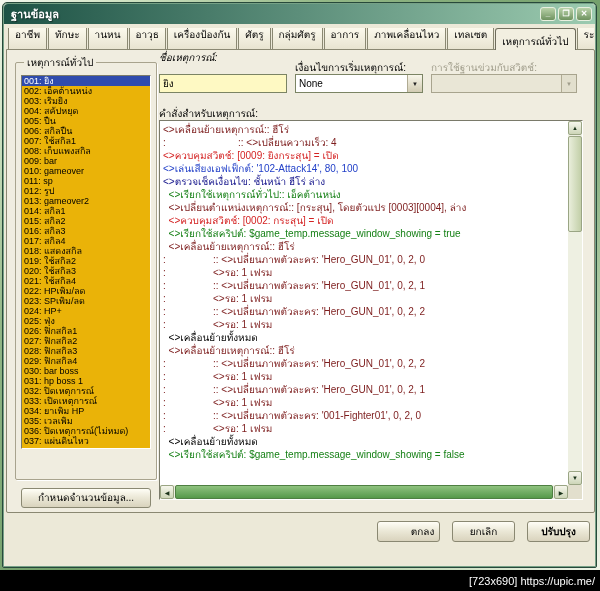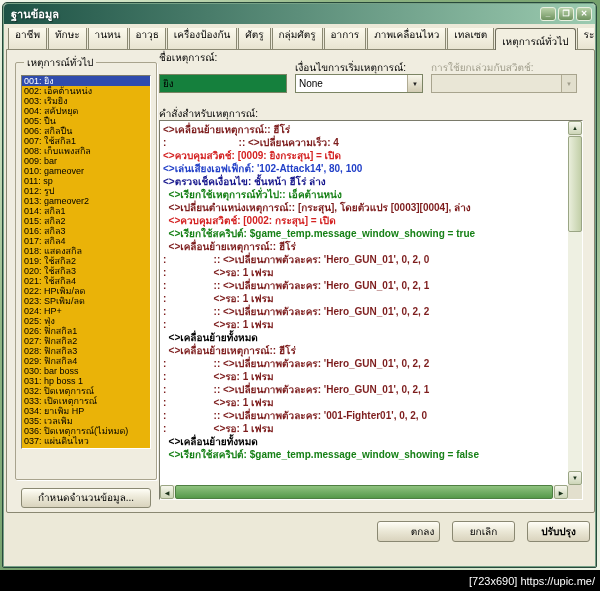--- a/index.html
+++ b/index.html
@@ -46,33 +46,33 @@
   .list-item.selected { background:var(--sel,#2f4bad); color:#fff; }
 
   .pushbtn { background:linear-gradient(#fffef6,#ece9d8 45%,#d9d3bd);
     border:1px solid #8a8872; border-radius:3px; font-size:10px;
     text-align:center; color:#000; font-family:inherit; }
   .maxbtn { position:absolute; left:14px; top:438px; width:130px; height:20px; line-height:18px; }
 
   .fld-label { position:absolute; font-size:10px; color:#000; white-space:nowrap; }
   .fld-label.disabled { color:#a09d8b; }
   .textfield { position:absolute; height:19px; font-size:10px; padding:2px 3px;
-    border:1px solid #7b8464; background:#15803d; font-family:inherit; color:#000; }
+    border:1px solid #7b8464; background:#fef9c3; font-family:inherit; color:#000; }
   .combo { position:absolute; height:19px; border:1px solid #7b8464; background:#fff; display:flex; }
   .combo .val { flex:1; font-size:10px; padding:3px 3px 0; overflow:hidden; color:#000; }
   .combo .cbtn { width:15px; background:linear-gradient(#f8f6ea,#d2ccb3);
     border-left:1px solid #b0ab93; display:flex; align-items:center; justify-content:center;
     font-size:6px; color:#222; }
   .combo.disabled { background:#e9e6d6; border-color:#a8a48e; }
   .combo.disabled .cbtn { color:#a09d8b; background:#e2dfcd; }
 
   .cmdbox { position:absolute; left:152px; top:70px; width:424px; height:380px;
     background:#fff; border:1px solid; border-color:#7a7a6a #fff #fff #7a7a6a; }
   .cmdlines { position:absolute; left:1px; top:1px; right:15px; bottom:15px;
-    overflow:hidden; padding:1px 0 0 2px;font-weight:bold; }
+    overflow:hidden; padding:1px 0 0 2px; }
   .cmd-line { font-size:10px; line-height:13px; white-space:pre; }
 
   .vscroll { position:absolute; top:0; right:0; width:14px; bottom:14px; background:#eef0e2; }
   .hscroll { position:absolute; left:0; bottom:0; right:14px; height:14px; background:#eef0e2; }
   .sbtn { position:absolute; width:14px; height:14px;
     background:linear-gradient(#f6f6ec,#cdd6b8); border:1px solid #9aa584; border-radius:2px;
     display:flex; align-items:center; justify-content:center; font-size:6px; color:#1a331a; }
   .sbtn.up { top:0; left:0; } .sbtn.down { bottom:0; left:0; }
   .sbtn.left { left:0; top:0; } .sbtn.right { right:0; top:0; }
   .vthumb { position:absolute; left:0; top:15px; width:14px; height:96px;
@@ -163,32 +163,32 @@
             <div class="list-item">032: ปิดเหตุการณ์</div>
             <div class="list-item">033: เปิดเหตุการณ์</div>
             <div class="list-item">034: ยาเพิ่ม HP</div>
             <div class="list-item">035: เวลเพิ่ม</div>
             <div class="list-item">036: ปิดเหตุการณ์(ไม่หมด)</div>
             <div class="list-item">037: แผ่นดินไหว</div>
           </div>
       </div>
       <button class="pushbtn maxbtn">กำหนดจำนวนข้อมูล...</button>
 
-      <span class="fld-label" style="left:152px; top:0;">ชื่อเหตุการณ์:</span>
+      <span class="fld-label" style="left:152px; top:0;font-style:italic;">ชื่อเหตุการณ์:</span>
       <input class="textfield" style="left: 152px; top: 24px; width: 128px;" value="ยิง">
 
       <span class="fld-label" style="left:288px; top:10px;">เงื่อนไขการเริ่มเหตุการณ์:</span>
       <div class="combo" style="left:288px; top:24px; width:128px;">
         <span class="val">None</span>
         <span class="cbtn">
             <span>▼</span>
           </span>
       </div>
 
-      <span class="fld-label disabled" style="left:424px; top:10px;">การใช้ยกเล่วมกับสวิตช์:</span>
+      <span class="fld-label disabled" style="left:424px; top:10px;">การใช้ฐานข่วมกับสวิตช์:</span>
       <div class="combo disabled" style="left:424px; top:24px; width:146px;">
         <span class="val"></span>
         <span class="cbtn">
             <span>▼</span>
           </span>
       </div>
 
       <span class="fld-label" style="left:152px; top:56px;">คำสั่งสำหรับเหตุการณ์:</span>
 
       <div class="cmdbox">

